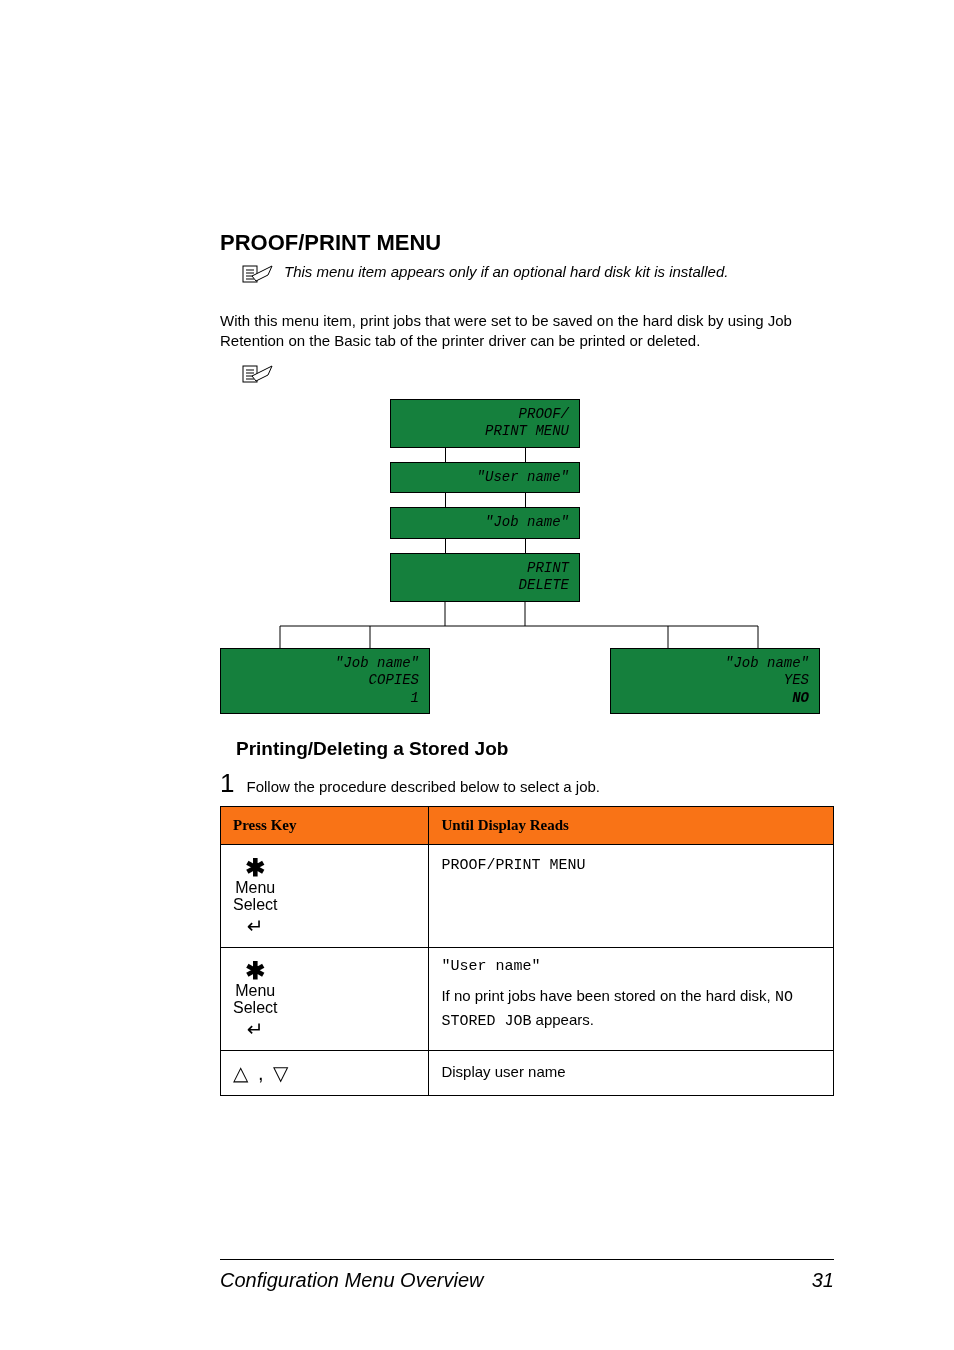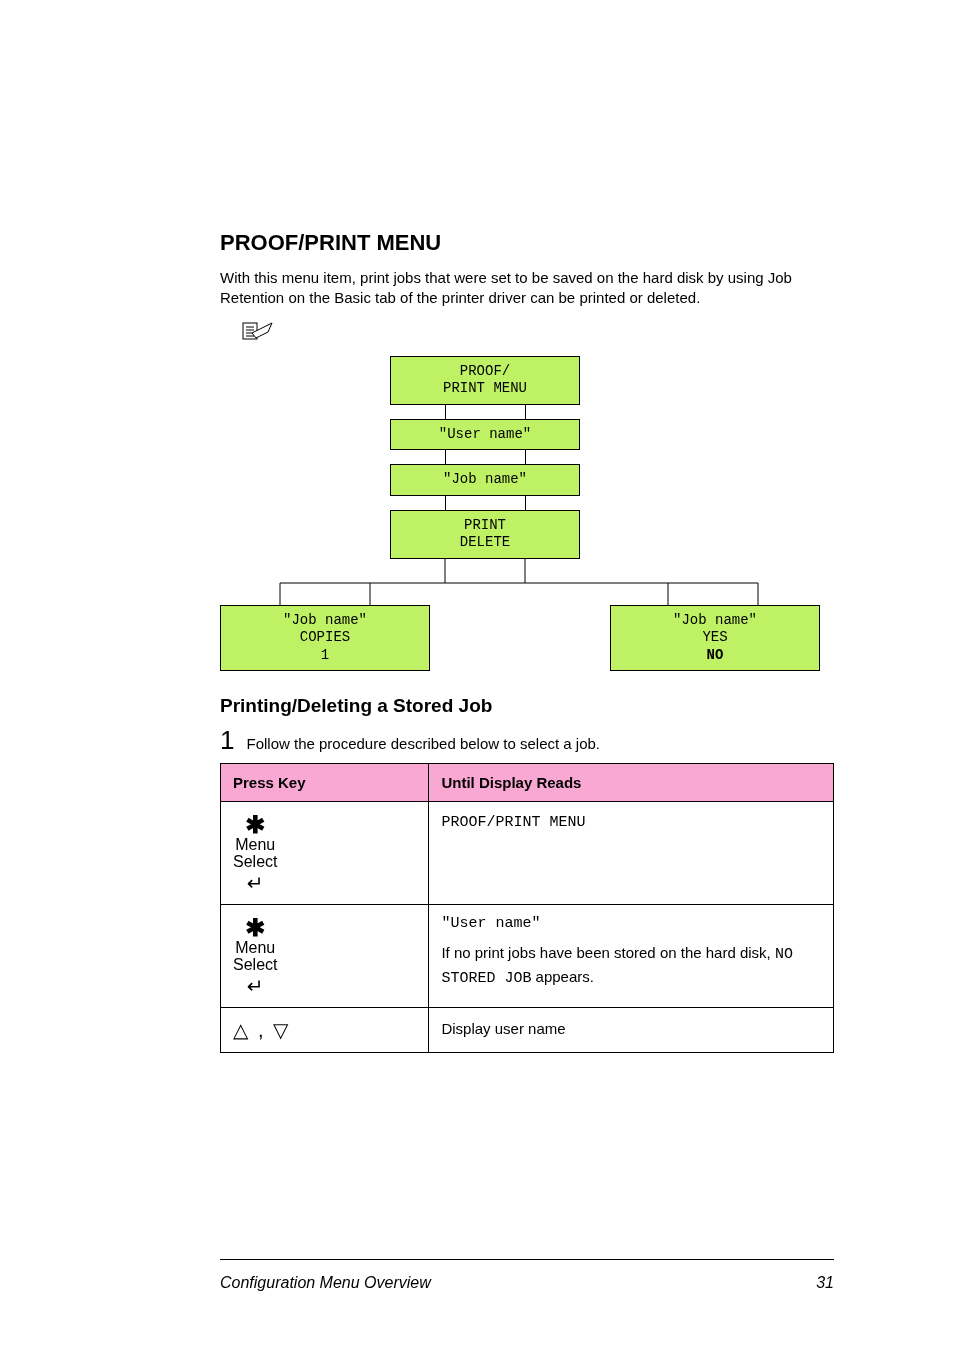--- a/index.html
+++ b/index.html
@@ -18,56 +18,57 @@
     padding: 230px 120px 60px 220px;
   }
   .h2 {
     font-size: 22px;
     font-weight: bold;
     margin: 0 0 6px 0;
   }
   .h3 {
     font-size: 19px;
     font-weight: bold;
-    margin: 24px 0 10px 0;
+    margin: 24px 0 10px 16px;
   }
   .note-row {
     display: flex;
     align-items: flex-start;
     margin: 6px 0 6px 22px;
   }
   .note-row .note-icon {
     flex: 0 0 auto;
     margin-right: 10px;
     margin-top: 1px;
   }
   .note-text {
     font-style: italic;
     font-size: 15px;
     line-height: 1.35;
   }
   .body-text {
     font-size: 15px;
     line-height: 1.35;
-    margin: 12px 0 10px 0;
+    margin: 24px 0 10px 0;
   }
   
   .flow-wrap {
     margin: 12px 0 18px 0;
   }
   .fbox {
     border: 1px solid #000;
-    background: #bef264;
+    background: #15803d;
     font-family: "Courier New", monospace;
     font-size: 14px;
     line-height: 1.25;
     padding: 6px 10px;
     width: 190px;
     box-sizing: border-box;
-    text-align: center;
+    text-align: right;
+    font-style: italic;
   }
   .fbox .bold {
     font-weight: bold;
   }
   .center-col {
     display: flex;
     flex-direction: column;
     align-items: flex-start;
     margin-left: 170px;
   }
@@ -109,21 +110,22 @@
   }
   table.instr th, table.instr td {
     border: 1px solid #000;
     padding: 10px 12px;
     vertical-align: top;
     font-size: 15px;
     text-align: left;
   }
   table.instr th {
     font-weight: bold;
-    background: #f9a8d4;
+    background: #f97316;
+    font-family: Liberation Serif, serif;
   }
   .col-key {
     width: 34%;
   }
   .key-cell {
     text-align: center;
     padding-top: 14px;
     padding-bottom: 14px;
   }
   .menu-btn {
@@ -167,21 +169,21 @@
     bottom: 90px;
   }
   .footer {
     position: absolute;
     left: 220px;
     right: 120px;
     bottom: 58px;
     display: flex;
     justify-content: space-between;
     font-style: italic;
-    font-size: 16px;
+    font-size: 20px;
   }
   .footer .pnum {
     font-style: italic;
   }
   .twin-v {
     position: relative;
     height: 14px;
     width: 190px;
   }
   .twin-v::before, .twin-v::after {
@@ -194,20 +196,33 @@
   .twin-v::before { left: 55px; }
   .twin-v::after  { left: 135px; }
 </style>
 </head>
 <body>
 
 <div class="page">
 
   <div class="h2">PROOF/PRINT MENU</div>
 
+  <div class="note-row">
+    <span class="note-icon">
+      <svg width="32" height="20" viewBox="0 0 32 20">
+        <rect x="1" y="3" width="14" height="16" fill="none" stroke="#000" stroke-width="1"></rect>
+        <line x1="4" y1="7" x2="12" y2="7" stroke="#000" stroke-width="1"></line>
+        <line x1="4" y1="10" x2="12" y2="10" stroke="#000" stroke-width="1"></line>
+        <line x1="4" y1="13" x2="12" y2="13" stroke="#000" stroke-width="1"></line>
+        <line x1="4" y1="16" x2="12" y2="16" stroke="#000" stroke-width="1"></line>
+        <path d="M10 13 L30 3 L26 12 L14 18 Z" fill="#fff" stroke="#000" stroke-width="1"></path>
+      </svg>
+    </span>
+    <div class="note-text">This menu item appears only if an optional hard disk kit is installed.</div>
+  </div>
 
   <div class="body-text">With this menu item, print jobs that were set to be saved on the hard disk by using Job Retention on the Basic tab of the printer driver can be printed or deleted.</div>
 
   <div class="note-row">
     <span class="note-icon">
       <svg width="32" height="20" viewBox="0 0 32 20">
         <rect x="1" y="3" width="14" height="16" fill="none" stroke="#000" stroke-width="1"></rect>
         <line x1="4" y1="7" x2="12" y2="7" stroke="#000" stroke-width="1"></line>
         <line x1="4" y1="10" x2="12" y2="10" stroke="#000" stroke-width="1"></line>
         <line x1="4" y1="13" x2="12" y2="13" stroke="#000" stroke-width="1"></line>

